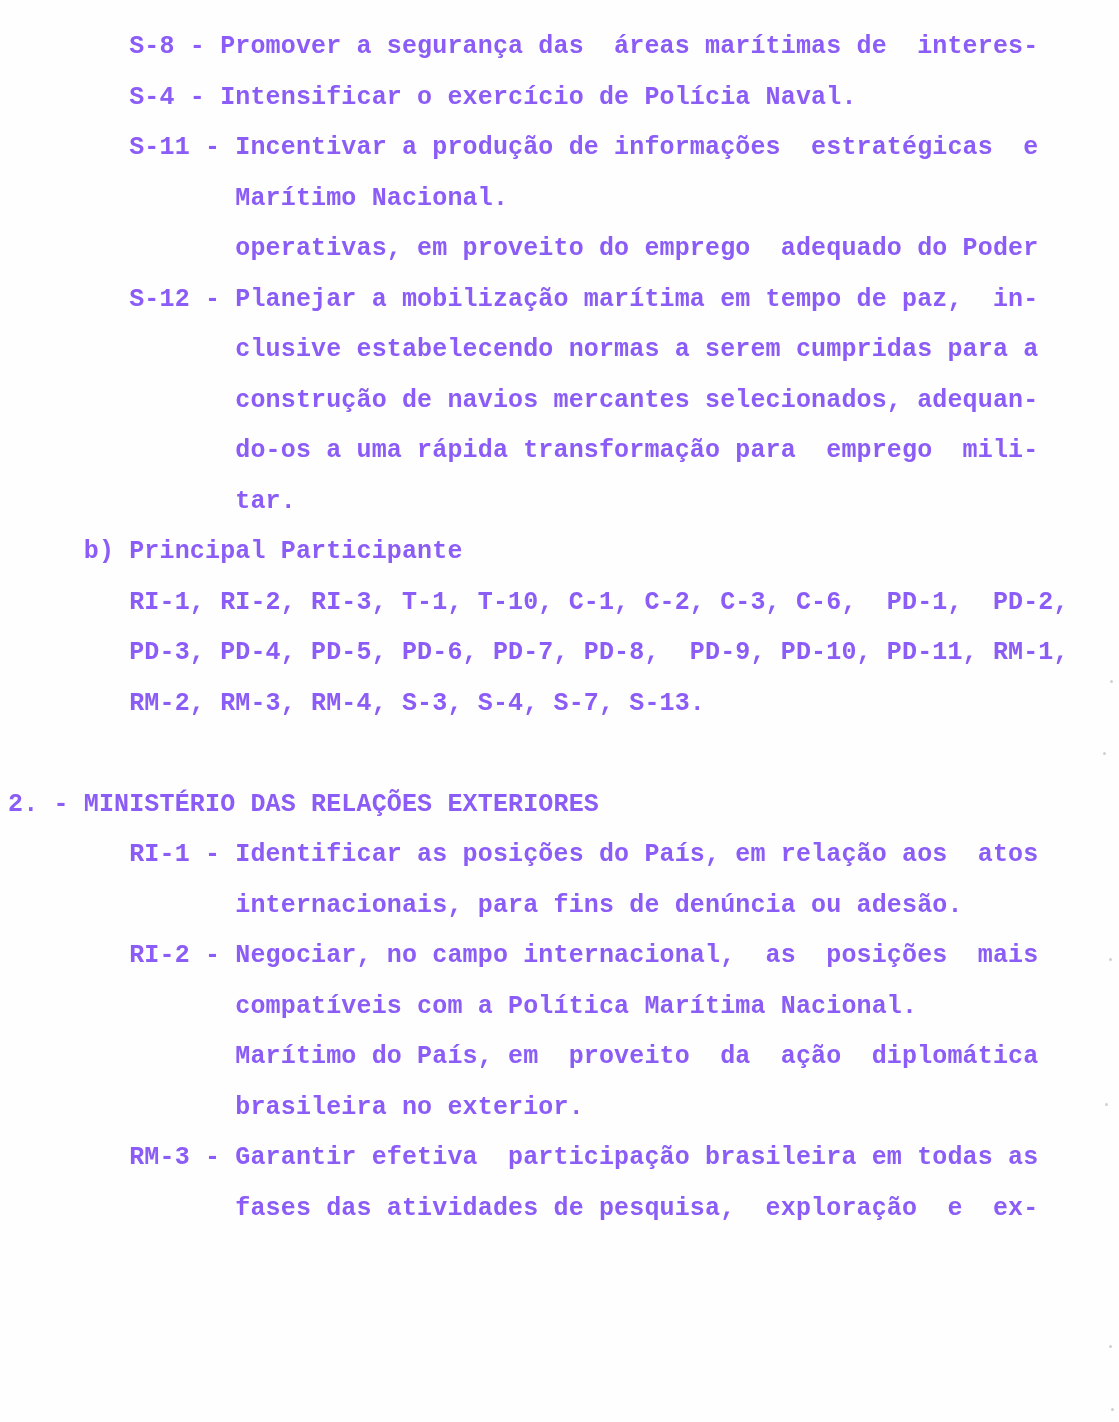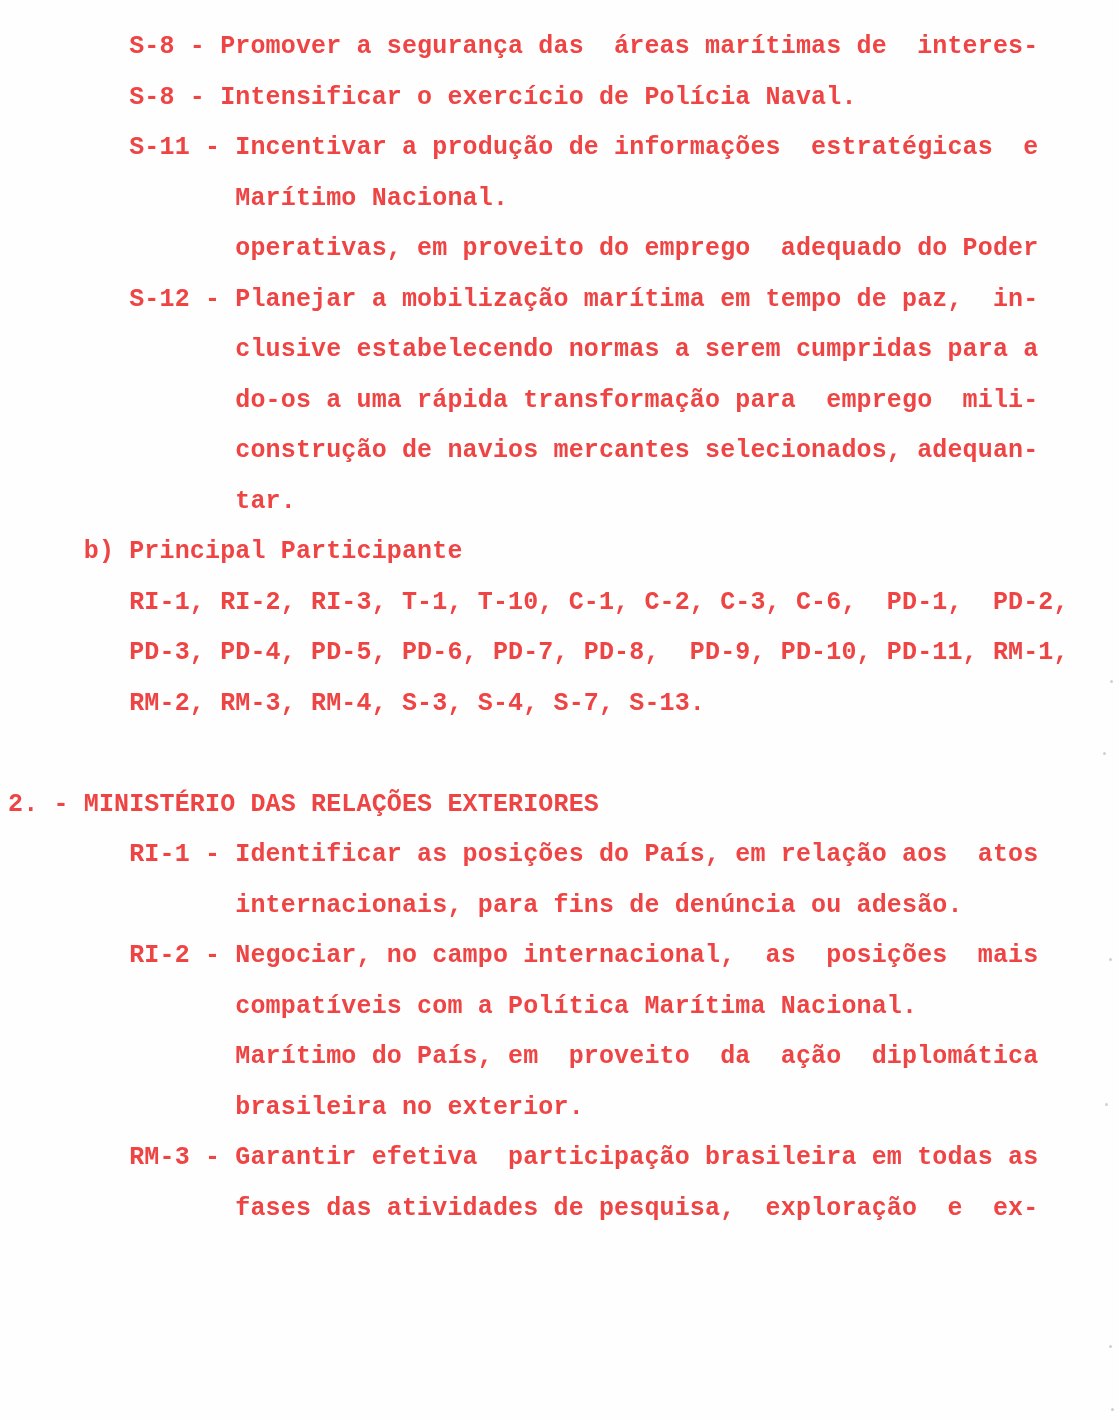--- a/index.html
+++ b/index.html
@@ -9,21 +9,21 @@
   }
   .page {
     position: relative;
     width: 1119px;
     height: 1422px;
     background: #fefefe;
     overflow: hidden;
     font-family: "Liberation Mono", "DejaVu Sans Mono", monospace;
     font-weight: 700;
     font-size: 25px;
-    color: #ef4444;
+    color: #8b5cf6;
   }
   .textblock {
     position: absolute;
     left: 8px;
     top: 22px;
     right: 0;
   }
   .line {
     white-space: pre;
     height: 50.5px;
@@ -38,28 +38,28 @@
     background: #9a9a9a;
     opacity: 0.45;
   }
 </style>
 </head>
 <body>
 
 <div class="page">
   <div class="textblock">
     <div class="line">        S-8 - Promover a segurança das  áreas marítimas de  interes-</div>
-    <div class="line">        S-8 - Intensificar o exercício de Polícia Naval.</div>
+    <div class="line">        S-4 - Intensificar o exercício de Polícia Naval.</div>
     <div class="line">        S-11 - Incentivar a produção de informações  estratégicas  e</div>
     <div class="line">               Marítimo Nacional.</div>
     <div class="line">               operativas, em proveito do emprego  adequado do Poder</div>
     <div class="line">        S-12 - Planejar a mobilização marítima em tempo de paz,  in-</div>
     <div class="line">               clusive estabelecendo normas a serem cumpridas para a</div>
+    <div class="line">               construção de navios mercantes selecionados, adequan-</div>
     <div class="line">               do-os a uma rápida transformação para  emprego  mili-</div>
-    <div class="line">               construção de navios mercantes selecionados, adequan-</div>
     <div class="line">               tar.</div>
     <div class="line">     b) Principal Participante</div>
     <div class="line">        RI-1, RI-2, RI-3, T-1, T-10, C-1, C-2, C-3, C-6,  PD-1,  PD-2,</div>
     <div class="line">        PD-3, PD-4, PD-5, PD-6, PD-7, PD-8,  PD-9, PD-10, PD-11, RM-1,</div>
     <div class="line">        RM-2, RM-3, RM-4, S-3, S-4, S-7, S-13.</div>
     <div class="line"></div>
     <div class="line">2. - MINISTÉRIO DAS RELAÇÕES EXTERIORES</div>
     <div class="line">        RI-1 - Identificar as posições do País, em relação aos  atos</div>
     <div class="line">               internacionais, para fins de denúncia ou adesão.</div>
     <div class="line">        RI-2 - Negociar, no campo internacional,  as  posições  mais</div>

